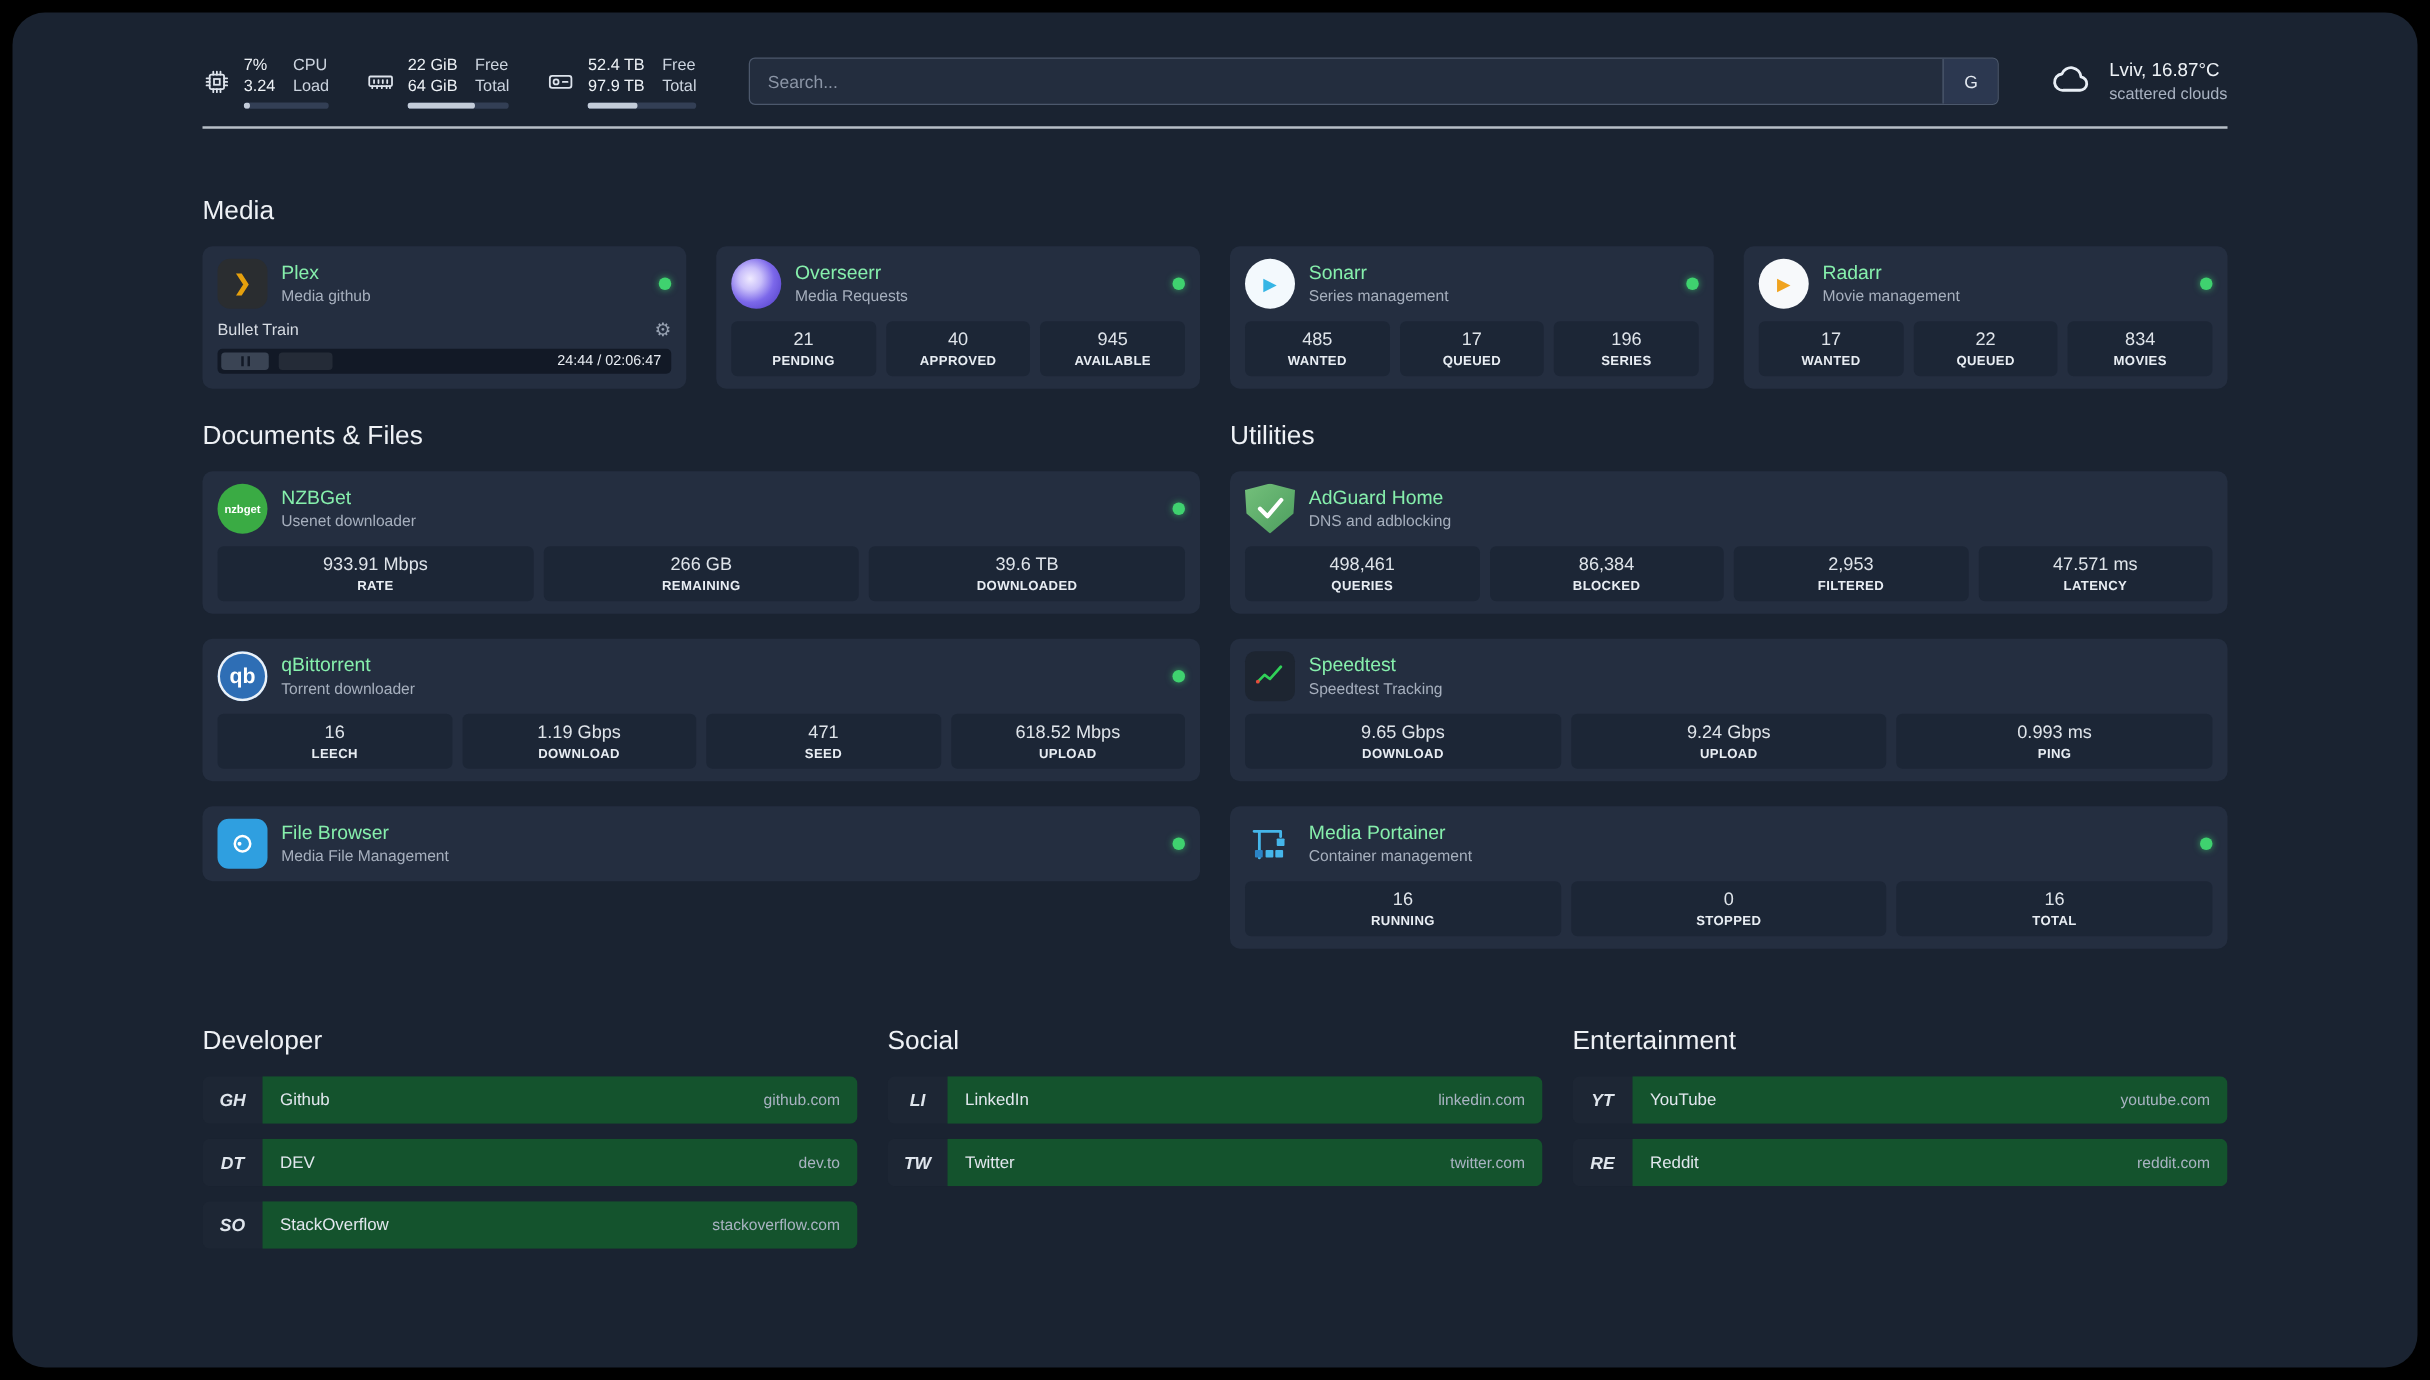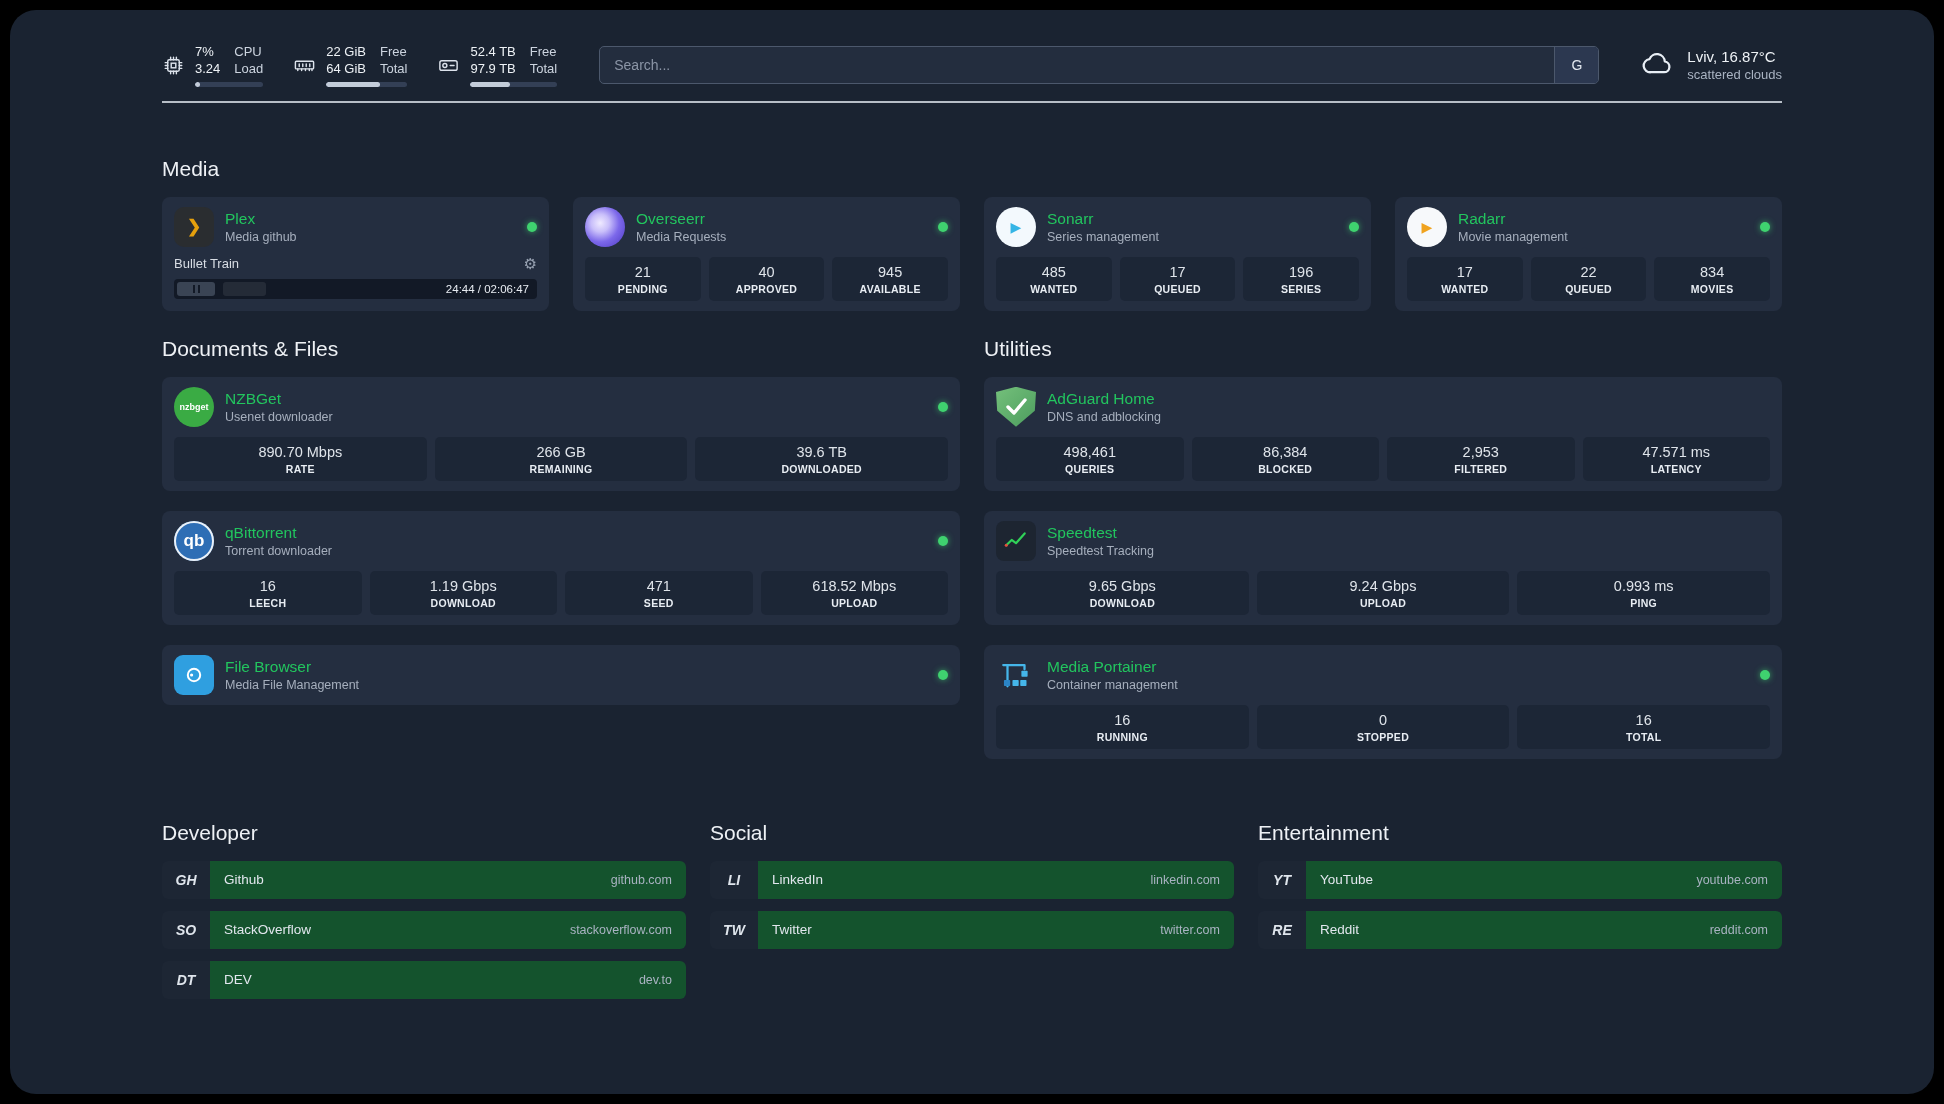--- a/index.html
+++ b/index.html
@@ -31,21 +31,21 @@
   h2.sec { font-size: 21px; font-weight: 500; color: #eef1f5; }
   .media-sec { margin-top: 54px; }
   .media-grid { margin-top: 16px; display: grid; grid-template-columns: repeat(4, 1fr); gap: 24px; }
   .mid-grid { margin-top: 26px; display: grid; grid-template-columns: 1fr 1fr; gap: 24px; align-items: start; }
   .col > h2.sec { margin-bottom: 16px; }
   .col .card + .card { margin-top: 20px; }
 
   
   .card { background: #242e40; border-radius: 8px; padding: 10px 12px; }
   .card-head { display: flex; align-items: center; gap: 11px; }
-  .card-title { font-size: 15.5px; color: #22c55e; }
+  .card-title { font-size: 15.5px; color: #86efac; }
   .card-sub { font-size: 12.5px; color: #a6afbd; margin-top: 2px; }
   .dot { margin-left: auto; width: 10px; height: 10px; border-radius: 50%; background: #3fd26f; box-shadow: 0 0 6px rgba(63,210,111,.7); flex: 0 0 auto; }
   .app-icon { width: 40px; height: 40px; display: flex; align-items: center; justify-content: center; flex: 0 0 auto; }
   .stats { display: grid; grid-auto-flow: column; grid-auto-columns: 1fr; gap: 8px; margin-top: 10px; }
   .stat { background: #1c2636; border-radius: 5px; padding: 7px 4px 6px; text-align: center; }
   .stat-value { font-size: 14.5px; color: #dfe4ea; }
   .stat-label { font-size: 10.5px; font-weight: 700; color: #e8edf3; margin-top: 3px; letter-spacing: .3px; }
 
   
   .player { margin-top: 8px; }
@@ -290,21 +290,21 @@
         <div class="card-head">
           <span class="app-icon i-nzbget">nzbget</span>
           <div>
             <div class="card-title">NZBGet</div>
             <div class="card-sub">Usenet downloader</div>
           </div>
           <span class="dot"></span>
         </div>
         <div class="stats">
             <div class="stat">
-              <div class="stat-value">890.70 Mbps</div>
+              <div class="stat-value">933.91 Mbps</div>
               <div class="stat-label">RATE</div>
             </div>
             <div class="stat">
               <div class="stat-value">266 GB</div>
               <div class="stat-label">REMAINING</div>
             </div>
             <div class="stat">
               <div class="stat-value">39.6 TB</div>
               <div class="stat-label">DOWNLOADED</div>
             </div>
@@ -467,31 +467,31 @@
       <h2 class="sec">Developer</h2>
       <div class="bm-list">
           <a class="bookmark">
             <span class="bm-abbr">GH</span>
             <span class="bm-body">
               <span class="bm-name">Github</span>
               <span class="bm-domain">github.com</span>
             </span>
           </a>
           <a class="bookmark">
+            <span class="bm-abbr">DT</span>
+            <span class="bm-body">
+              <span class="bm-name">DEV</span>
+              <span class="bm-domain">dev.to</span>
+            </span>
+          </a>
+          <a class="bookmark">
             <span class="bm-abbr">SO</span>
             <span class="bm-body">
               <span class="bm-name">StackOverflow</span>
               <span class="bm-domain">stackoverflow.com</span>
-            </span>
-          </a>
-          <a class="bookmark">
-            <span class="bm-abbr">DT</span>
-            <span class="bm-body">
-              <span class="bm-name">DEV</span>
-              <span class="bm-domain">dev.to</span>
             </span>
           </a>
         </div>
     </div>
     <div>
       <h2 class="sec">Social</h2>
       <div class="bm-list">
           <a class="bookmark">
             <span class="bm-abbr">LI</span>
             <span class="bm-body">

